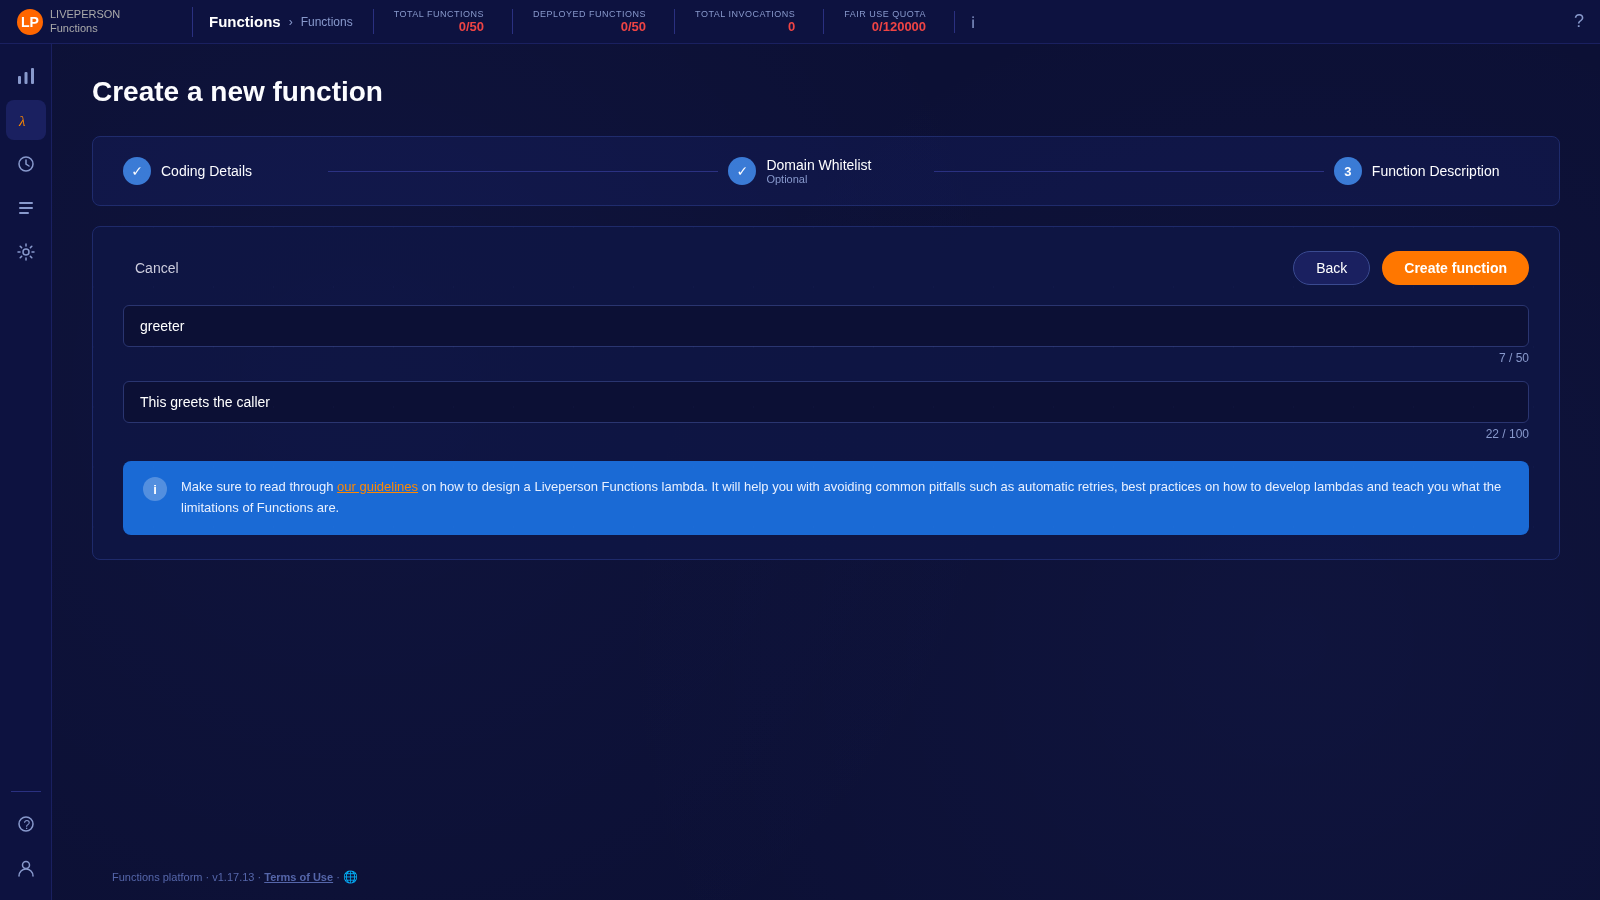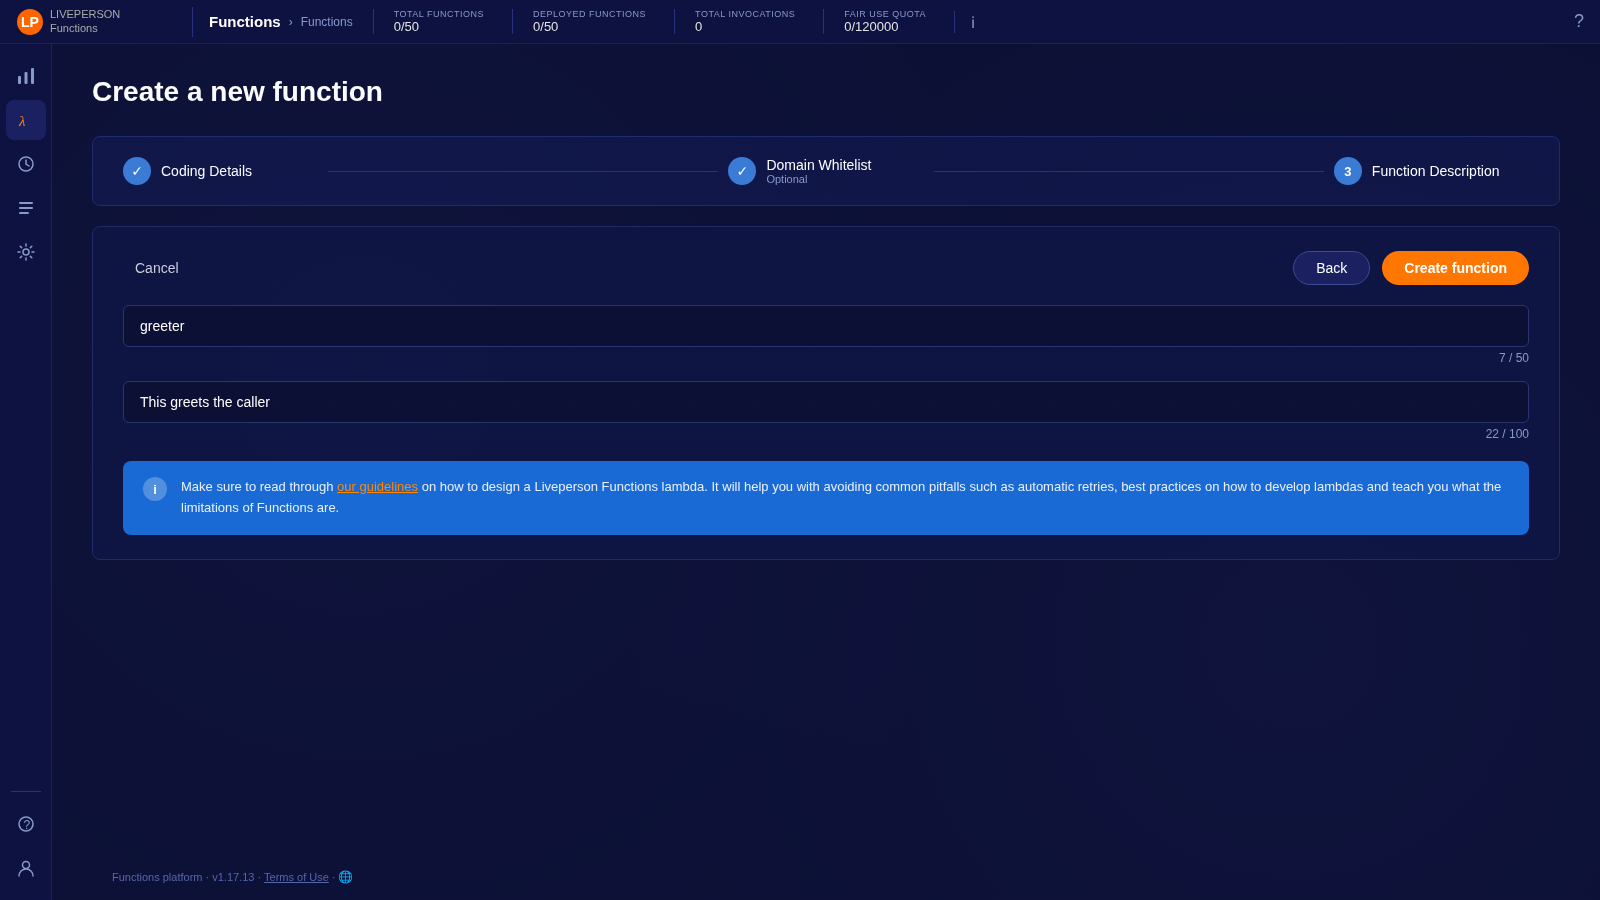--- a/index.html
+++ b/index.html
@@ -80,22 +80,23 @@
       border-left: 1px solid #2a3080;
     }
     .nav-stat-label {
       font-size: 9px;
       color: #8899cc;
       text-transform: uppercase;
       letter-spacing: 0.5px;
     }
     .nav-stat-value {
       font-size: 13px;
-      color: #e5e5e5;
-      font-weight: 400;
+      color: #ef4444;
+      font-weight: 700;
+      text-align: right;
     }
     .nav-info-icon {
       padding: 0 16px;
       border-left: 1px solid #2a3080;
       color: #8899cc;
       font-size: 16px;
     }
     .nav-right {
       margin-left: auto;
       color: #8899cc;
@@ -338,21 +339,21 @@
     }
 
     
     .footer {
       position: absolute;
       bottom: 16px;
       left: 60px;
       font-size: 11px;
       color: #5566aa;
     }
-    .footer a { color: #5566aa; text-decoration: underline; cursor: pointer; }
+    .footer a { color: #5566aa; text-decoration: underline; cursor: pointer; font-weight: bold; }
     .footer .globe { font-size: 12px; }
   </style>
 </head>
 <body>
 
 <div class="top-nav">
   <div class="logo-area">
     <svg class="logo-icon" viewBox="0 0 28 28">
       <circle cx="14" cy="14" r="13" fill="#ff6600"></circle>
       <text x="14" y="19" text-anchor="middle" font-size="14" fill="#fff" font-weight="bold">LP</text>

